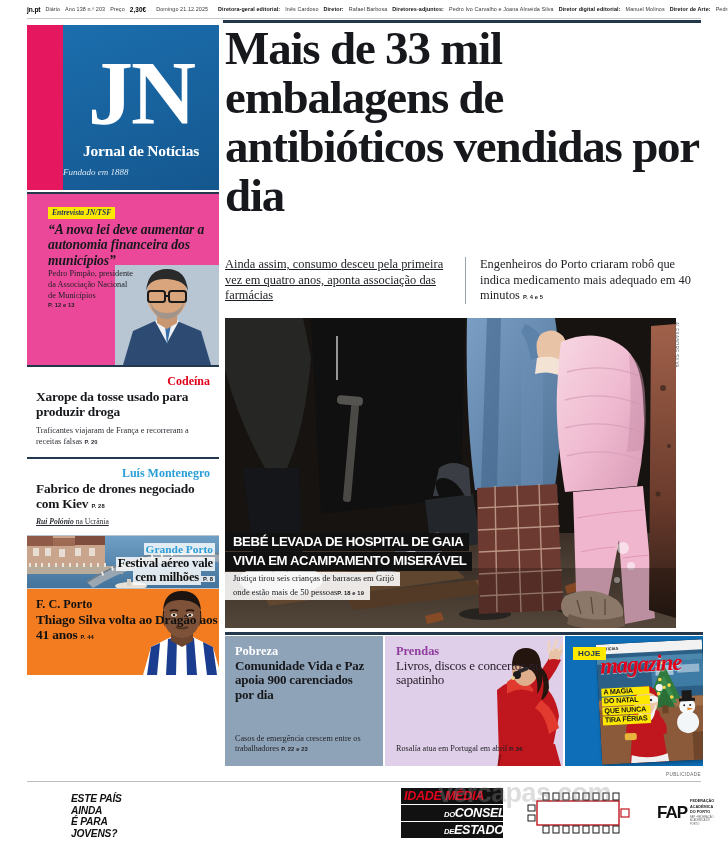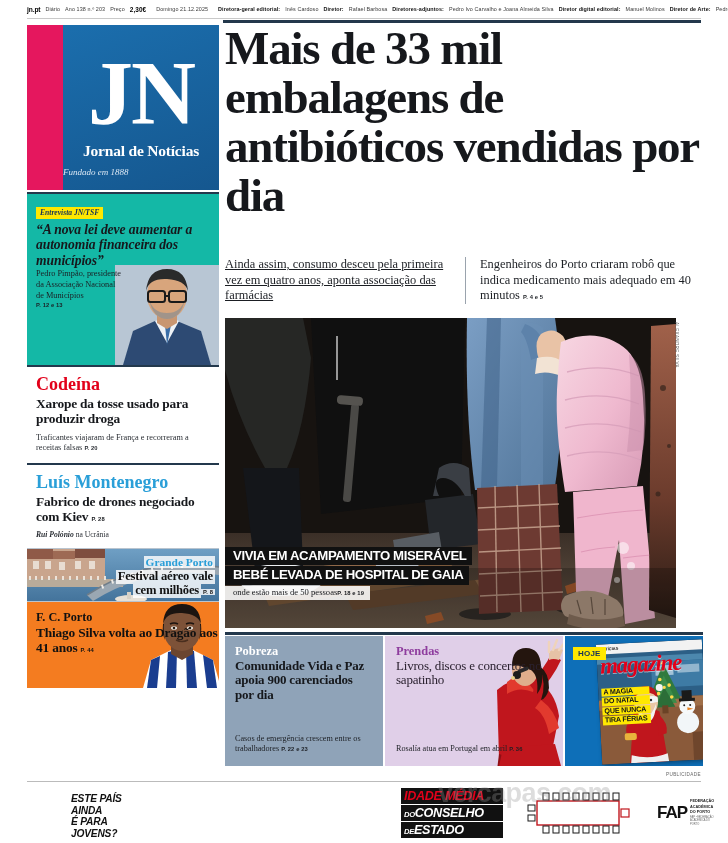--- a/index.html
+++ b/index.html
@@ -49,21 +49,21 @@
     position:absolute; left:0; right:0; bottom:13px; text-align:left;
     font-family:"Liberation Serif", serif; font-style:italic;
     font-size:9px; color:#dbe8f4;
   }
 
   
   .leftcol { position:absolute; left:27px; top:192px; width:192px; }
   .lrule { height:1px; background:#b9c4cf; margin:0; }
   .lrule-thick { height:2px; background:#23384c; }
 
-  .block-interview { background:#14b8a6; padding:7px 9px 0 9px; position:relative; overflow:hidden; }
+  .block-interview { background:#ec4899; padding:7px 9px 0 21px; position:relative; overflow:hidden; }
   .tag-yellow {
     display:inline-block; background:#ffe800; color:#15305a;
     font-family:"Liberation Serif", serif; font-style:italic; font-weight:bold;
     font-size:7.6px; padding:1px 4px 1.5px 4px; margin-bottom:3px;
   }
   .quote {
     font-family:"Liberation Serif", serif; font-style:italic; font-weight:bold;
     font-size:13.6px; line-height:1.16; color:#16181c; letter-spacing:-.1px;
     position:relative; z-index:2;
   }
@@ -75,26 +75,26 @@
     font-family:"Liberation Serif", serif; font-size:8.3px; line-height:1.32; color:#1c1f24;
     width:88px;
   }
   .pg { font-family:"Liberation Sans", sans-serif; font-weight:bold; font-size:5.8px; letter-spacing:.1px; }
   .interview-photo {
     position:absolute; right:-9px; bottom:0; width:104px; height:100px; z-index:1;
     overflow:hidden;
   }
 
   .block-pad { padding:8px 9px 9px 9px; background:#fff; }
-  .kicker { font-family:"Liberation Serif", serif; font-weight:bold; font-size:18px; line-height:1.1; }
+  .kicker { font-family:"Liberation Serif", serif; font-weight:bold; font-size:12px; line-height:1.1;text-align:right; }
   .kicker.red { color:#e2001a; }
   .kicker.blue { color:#2a9fd8; }
   .ltitle { font-family:"Liberation Serif", serif; font-weight:bold; font-size:13.4px; line-height:1.12; color:#16181c; letter-spacing:-.2px; margin-top:1px;}
   .lsub { font-family:"Liberation Serif", serif; font-size:8.3px; line-height:1.3; color:#2b2f35; margin-top:7px; }
-  .lcredit { font-family:"Liberation Serif", serif; font-size:7.6px; color:#2b2f35; margin-top:6px; }
+  .lcredit { font-family:"Liberation Serif", serif; font-size:7.6px; color:#2b2f35; margin-top:6px;text-decoration:underline; }
   .lcredit b { font-style:italic; }
 
   
   .block-porto { position:relative; height:52px; overflow:hidden; }
   .porto-photo { position:absolute; inset:0; }
   .porto-text { position:absolute; right:4px; bottom:3px; text-align:right; z-index:3; }
   .porto-kick {
     display:inline-block; background:rgba(255,255,255,.82);
     font-family:"Liberation Serif", serif; font-weight:bold; font-size:11.4px; color:#2a9fd8;
     padding:0 2px;
@@ -215,21 +215,21 @@
   }
   .ad-stack { position:absolute; left:374px; top:1px; width:102px; }
   .ad-stack div {
     font-family:"Liberation Sans", sans-serif; font-weight:bold; font-style:italic;
     background:#111; color:#fff; letter-spacing:-.3px;
     padding:0 3px; margin-bottom:1px; white-space:nowrap;
   }
   .ad-stack .l1 { font-size:12.6px; color:#e2001a; line-height:1.28; }
   .ad-stack .l2 { font-size:12.6px; line-height:1.28; }
   .ad-stack .l3 { font-size:12.6px; line-height:1.28; }
-  .ad-stack .sm { font-size:7.6px; }
+  .ad-stack .sm { font-size:7.6px;margin-left:40px; }
   .ad-table { position:absolute; left:496px; top:4px; width:118px; height:44px; }
   .fap { position:absolute; left:630px; top:12px; display:flex; align-items:center; gap:3px; }
   .fap-mark { font-family:"Liberation Sans", sans-serif; font-weight:bold; font-size:17px; color:#111; letter-spacing:-1px; }
   .fap-txt { font-family:"Liberation Sans", sans-serif; font-size:3.8px; line-height:1.45; color:#222; font-weight:bold; }
   .fap-txt .fine { font-weight:normal; font-size:2.6px; color:#666; }
 
   .watermark {
     position:absolute; left:418px; top:778px;
     font-family:"Liberation Sans", sans-serif; font-weight:bold; font-size:27px;
     color:rgba(150,150,150,.32); letter-spacing:-.6px; pointer-events:none;margin-left:20px;
@@ -592,22 +592,23 @@
       <g fill="#2f211a" opacity=".65">
         <circle cx="438" cy="70" r="3"></circle>
           <circle cx="444" cy="128" r="2"></circle>
         <circle cx="433" cy="176" r="2.5"></circle>
       </g>
 
       <rect x="0" y="250" width="451" height="60" fill="#000" opacity=".22"></rect>
     </svg>
 
     <div class="mp-caption">
+      <div class="cap-hl">BEBÉ LEVADA DE HOSPITAL DE GAIA</div>
       <div class="cap-hl">VIVIA EM ACAMPAMENTO MISERÁVEL</div>
-      <div class="cap-hl">BEBÉ LEVADA DE HOSPITAL DE GAIA</div>
+      <div class="cap-sub">Justiça tirou seis crianças de barracas em Grijó</div>
       <div class="cap-sub">
         <span>onde estão mais de 50 pessoas</span>
         <span class="pg">P. 18 e 19</span>
       </div>
     </div>
   </div>
   <div class="mp-credit">ALEXANDRE SILVA</div>
 
   <div class="panels-toprule"></div>
   <div class="panels">

